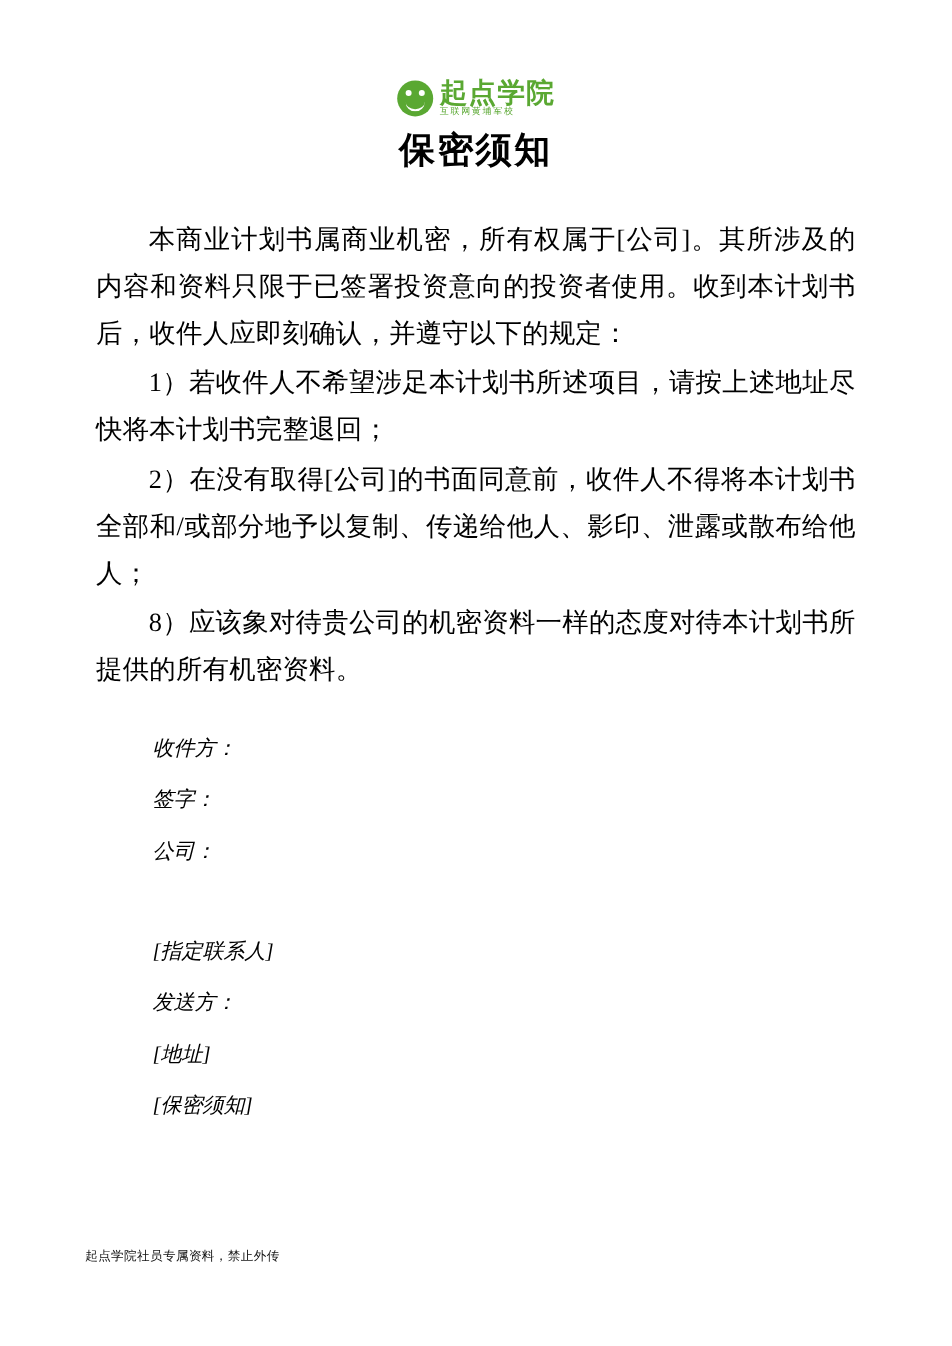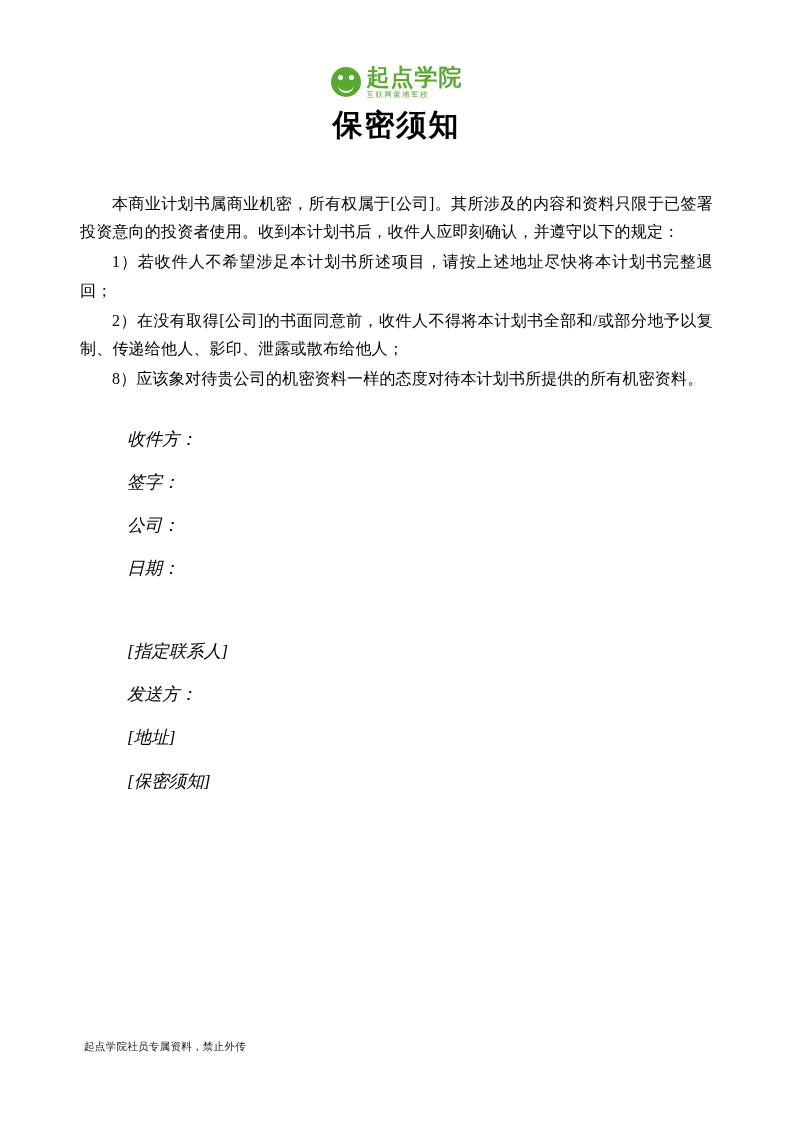--- a/index.html
+++ b/index.html
@@ -76,42 +76,42 @@
     line-height: 1;
   }
   .logo-main {
     font-family: "Liberation Sans", sans-serif;
     font-weight: bold;
     font-size: 23px;
     color: #5aa832;
     letter-spacing: 1px;
   }
   .logo-sub {
-    font-family: Liberation Sans, sans-serif;
+    font-family: Liberation Mono, monospace;
     font-size: 7.5px;
     color: #5aa832;
     letter-spacing: 1.4px;
     margin-top: 2px;
   }
 
   
   .doc-title {
     text-align: center;
     font-family: Liberation Serif, serif;
     font-weight: bold;
     font-size: 30px;
     letter-spacing: 2px;
     margin-top: 6px;
     color: #000000;
   }
 
   
   .body-block {
-    margin-top: 44px;
-    font-size: 16px;
+    margin-top: 34px;
+    font-size: 22px;
     line-height: 1.78;
     text-align: justify;
     letter-spacing: 0.2px;
   }
   .para {
     text-indent: 2em;
     margin: 0 0 0.1em 0;
   }
 
   
@@ -125,21 +125,21 @@
     margin: 12px;
     font-style: italic;
   }
   .gap {
     height: 28px;
   }
 
   
   .footer {
     position: absolute;
-    left: 84px;
+    left: 71px;
     top: 1040px;
     font-family: "Liberation Sans", sans-serif;
     font-size: 10.5px;
     color: #111111;
     letter-spacing: 0.3px;
   }
 </style>
 </head>
 <body>
 
@@ -162,21 +162,20 @@
       <p class="para">本商业计划书属商业机密，所有权属于[公司]。其所涉及的内容和资料只限于已签署投资意向的投资者使用。收到本计划书后，收件人应即刻确认，并遵守以下的规定：</p>
       <p class="para">1）若收件人不希望涉足本计划书所述项目，请按上述地址尽快将本计划书完整退回；</p>
       <p class="para">2）在没有取得[公司]的书面同意前，收件人不得将本计划书全部和/或部分地予以复制、传递给他人、影印、泄露或散布给他人；</p>
       <p class="para">8）应该象对待贵公司的机密资料一样的态度对待本计划书所提供的所有机密资料。</p>
     </div>
 
     <div class="fields">
       <p class="field-line">收件方：</p>
       <p class="field-line">签字：</p>
       <p class="field-line">公司：</p>
-      <p class="field-line">日期：</p>
     </div>
 
     <div class="gap"></div>
 
     <div class="fields" style="margin-top:0">
       <p class="field-line">[指定联系人]</p>
       <p class="field-line">发送方：</p>
       <p class="field-line">[地址]</p>
       <p class="field-line">[保密须知]</p>
     </div>

